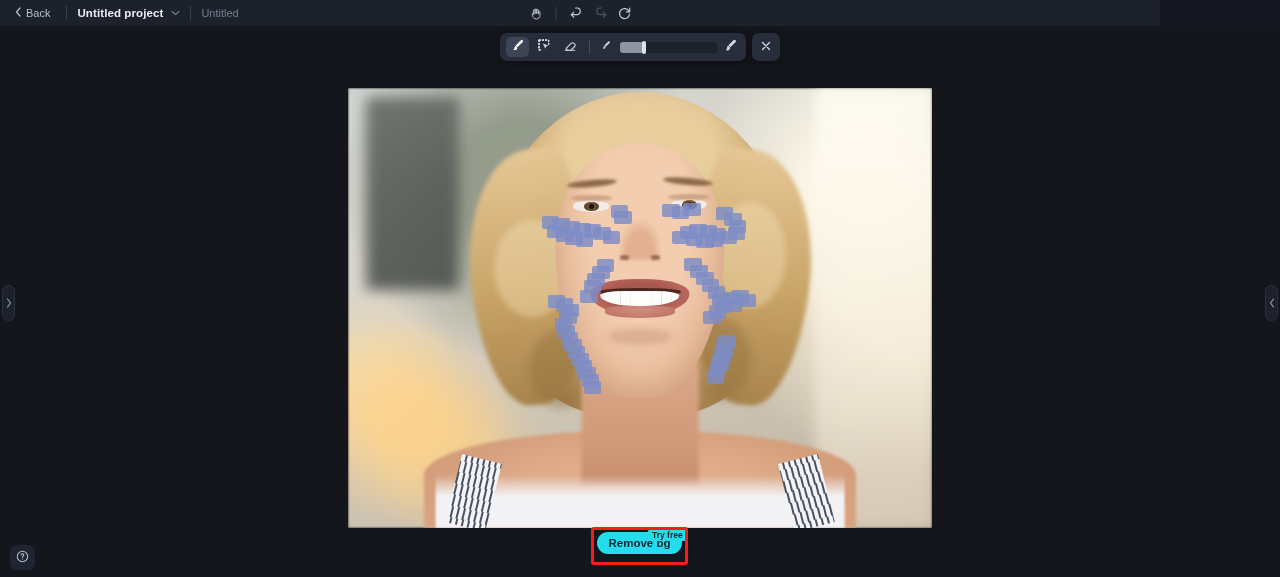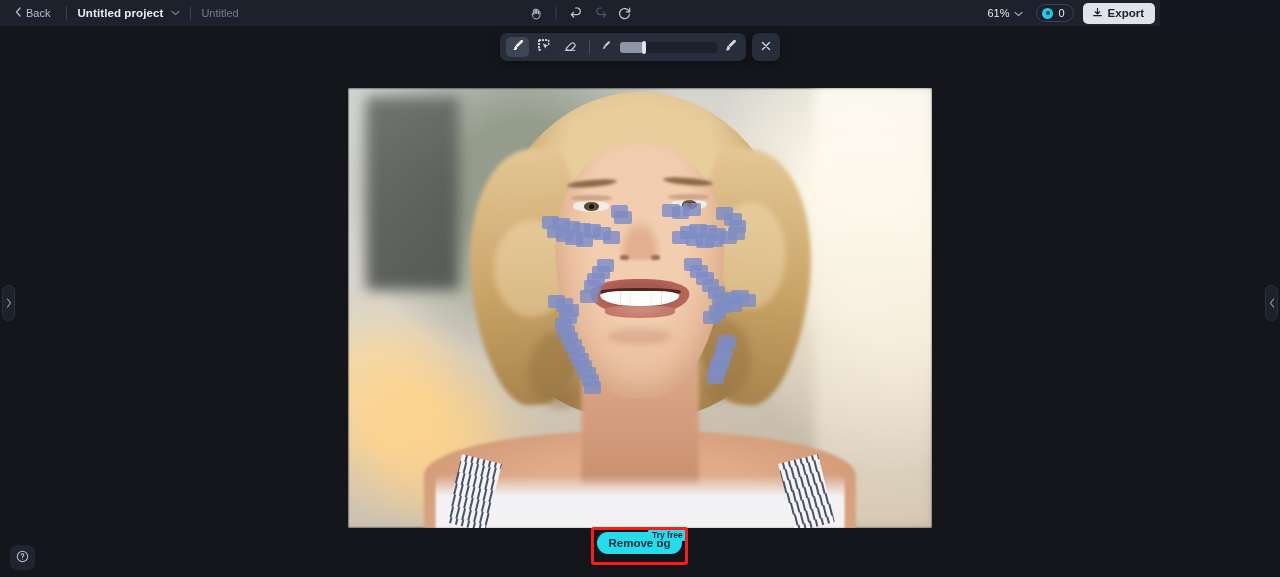--- a/index.html
+++ b/index.html
@@ -338,43 +338,20 @@
         </svg>
     </div>
     <div class="hdr-ico">
       <svg width="14" height="14" viewBox="0 0 14 14" fill="none">
           <path d="M11.6 5.6A5 5 0 1 0 12 8" stroke="#c2c8d4" stroke-width="1.2" stroke-linecap="round"></path>
           <path d="M12.2 2.2v3.6H8.7" stroke="#c2c8d4" stroke-width="1.2" stroke-linecap="round" stroke-linejoin="round"></path>
         </svg>
     </div>
   </div>
 
-  <div class="hdr-right">
-    <div class="zoom-ctl">
-      <span>61%</span>
-      <span>
-        <svg width="9" height="6" viewBox="0 0 9 6" fill="none">
-            <path d="M1 1.5L4.5 4.5L8 1.5" stroke="#9aa2b2" stroke-width="1.2" stroke-linecap="round" stroke-linejoin="round"></path>
-          </svg>
-      </span>
-    </div>
-    <div class="credits">
-      <span class="coin"></span>
-      <span class="credits-count">0</span>
-    </div>
-    <div class="export-btn">
-      <span>
-        <svg width="11" height="11" viewBox="0 0 12 12" fill="none">
-            <path d="M6 1.4v5.6M3.6 5.2L6 7.6l2.4-2.4" stroke="#1b1f28" stroke-width="1.3" stroke-linecap="round" stroke-linejoin="round"></path>
-            <path d="M1.8 9.4h8.4" stroke="#1b1f28" stroke-width="1.3" stroke-linecap="round"></path>
-          </svg>
-      </span>
-      <span>Export</span>
-    </div>
-  </div>
 </div>
 
 <div class="canvas">
 
   <div class="photo-frame">
     <div class="bg-room"></div>
     <div class="bg-frame"></div>
     <div class="bg-wall-r"></div>
 
     <div class="hair"></div>

